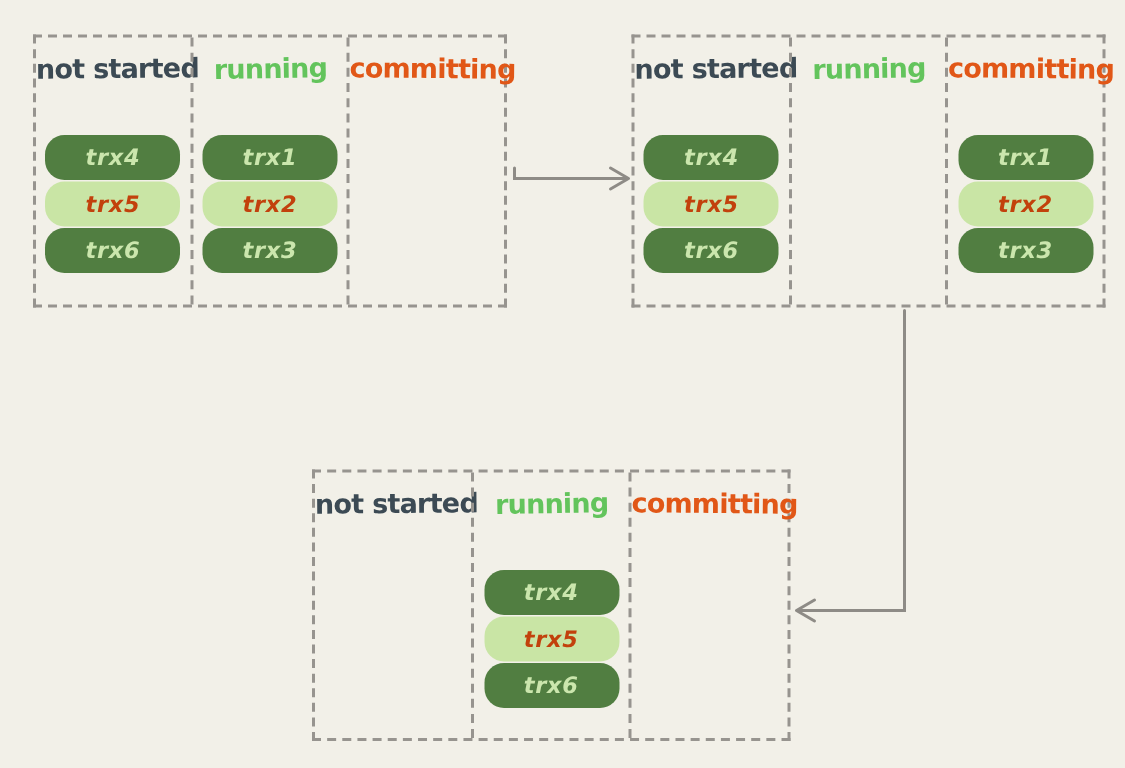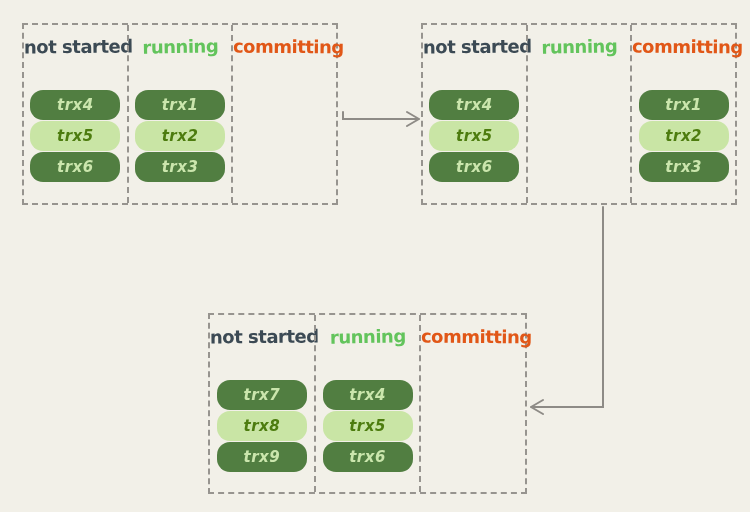--- a/index.html
+++ b/index.html
@@ -61,21 +61,21 @@
     border-radius: 13px;
     display: flex;
     align-items: center;
     justify-content: center;
     font-size: 15px;
     font-weight: 700;
     font-style: italic;
     letter-spacing: 0.5px;
   }
   .pill.dark  { background: #517e41; color: #cbe6ad; }
-  .pill.light { background: #c9e5a5; color: #4d7c0f; }
+  .pill.light { background: #c9e5a5; color: #c2410c; }
 </style>
 </head>
 <body>
 
 <div class="stage">
 
   <svg class="arrows-layer" viewBox="0 0 750 512" xmlns="http://www.w3.org/2000/svg">
     <g stroke="#8e8b86" stroke-width="2" fill="none" stroke-linecap="round">
       <path d="M 343 112 L 343 119 L 417 119"></path>
       <path d="M 419 119 L 407 112 M 419 119 L 407 126"></path>
@@ -128,25 +128,20 @@
         <div class="pill dark">trx1</div>
         <div class="pill light">trx2</div>
         <div class="pill dark">trx3</div>
       </div>
     </div>
   </div>
 
   <div class="panel" style="left:208px; top:313px; width:319px; height:181px;">
     <div class="col">
       <div class="col-header label-notstarted">not started</div>
-      <div class="pills">
-        <div class="pill dark">trx7</div>
-        <div class="pill light">trx8</div>
-        <div class="pill dark">trx9</div>
-      </div>
     </div>
     <div class="col">
       <div class="col-header label-running">running</div>
       <div class="pills">
         <div class="pill dark">trx4</div>
         <div class="pill light">trx5</div>
         <div class="pill dark">trx6</div>
       </div>
     </div>
     <div class="col">

